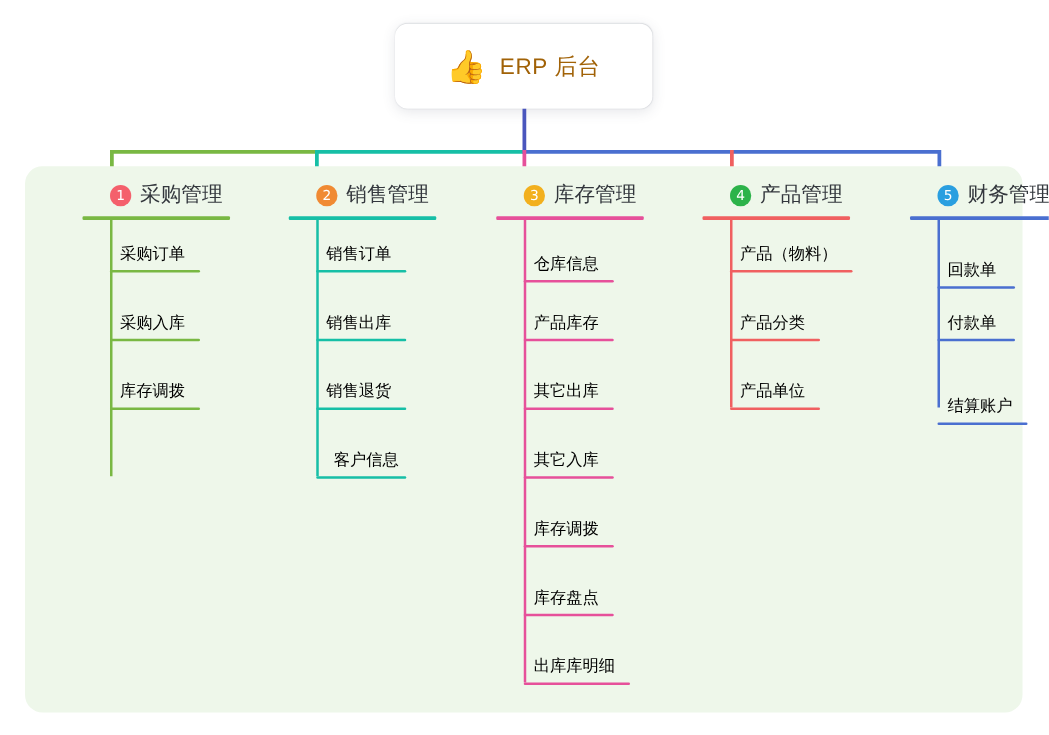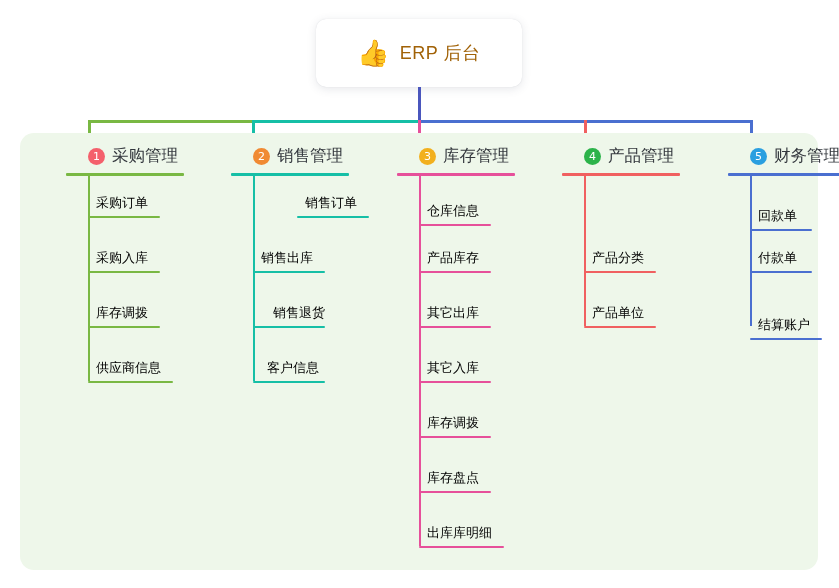--- a/index.html
+++ b/index.html
@@ -163,41 +163,37 @@
           <div class="child-underline" style="width:72px;background:#79b843;"></div>  
         </div>  
         <div class="child" style="top:105px;">    
           <span class="child-label">采购入库</span>    
           <div class="child-underline" style="width:72px;background:#79b843;"></div>  
         </div>  
         <div class="child" style="top:160px;">    
           <span class="child-label">库存调拨</span>    
           <div class="child-underline" style="width:72px;background:#79b843;"></div>  
         </div>  
-        <div class="child" style="top:215px;">    
-          <span class="child-label">供应商信息</span>    
-          <div class="child-underline" style="width:85px;background:#79b843;"></div>  
-        </div>
       </div>
       <div class="column" style="left:231px;">  
         <div class="col-header">    
           <span class="badge" style="background:#f08a33;">2</span>    
           <span class="col-title">销售管理</span>  
         </div>  
         <div class="col-underline" style="top:29px;width:118px;background:#16bfa6;"></div>  
         <div class="spine" style="top:32px;height:205px;background:#16bfa6;"></div>  
-        <div class="child" style="top:50px;margin-left:44px;">    
+        <div class="child" style="top:50px;">    
           <span class="child-label">销售订单</span>    
           <div class="child-underline" style="width:72px;background:#16bfa6;"></div>  
         </div>  
         <div class="child" style="top:105px;">    
           <span class="child-label">销售出库</span>    
           <div class="child-underline" style="width:72px;background:#16bfa6;"></div>  
         </div>  
-        <div class="child" style="top:160px;text-align:right;">    
+        <div class="child" style="top:160px;">    
           <span class="child-label">销售退货</span>    
           <div class="child-underline" style="width:72px;background:#16bfa6;"></div>  
         </div>  
         <div class="child" style="top:215px;text-align:center;">    
           <span class="child-label">客户信息</span>    
           <div class="child-underline" style="width:72px;background:#16bfa6;"></div>  
         </div>
       </div>
       <div class="column" style="left:397px;">  
         <div class="col-header">    
@@ -235,20 +231,24 @@
           <div class="child-underline" style="width:85px;background:#e6509a;"></div>  
         </div>
       </div>
       <div class="column" style="left:562px;">  
         <div class="col-header">    
           <span class="badge" style="background:#2cb34a;">4</span>    
           <span class="col-title">产品管理</span>  
         </div>  
         <div class="col-underline" style="top:29px;width:118px;background:#f06060;"></div>  
         <div class="spine" style="top:32px;height:150px;background:#f06060;"></div>  
+        <div class="child" style="top:50px;">    
+          <span class="child-label">产品（物料）</span>    
+          <div class="child-underline" style="width:98px;background:#f06060;"></div>  
+        </div>  
         <div class="child" style="top:105px;">    
           <span class="child-label">产品分类</span>    
           <div class="child-underline" style="width:72px;background:#f06060;"></div>  
         </div>  
         <div class="child" style="top:160px;">    
           <span class="child-label">产品单位</span>    
           <div class="child-underline" style="width:72px;background:#f06060;"></div>  
         </div>
       </div>
       <div class="column" style="left:728px;">  

